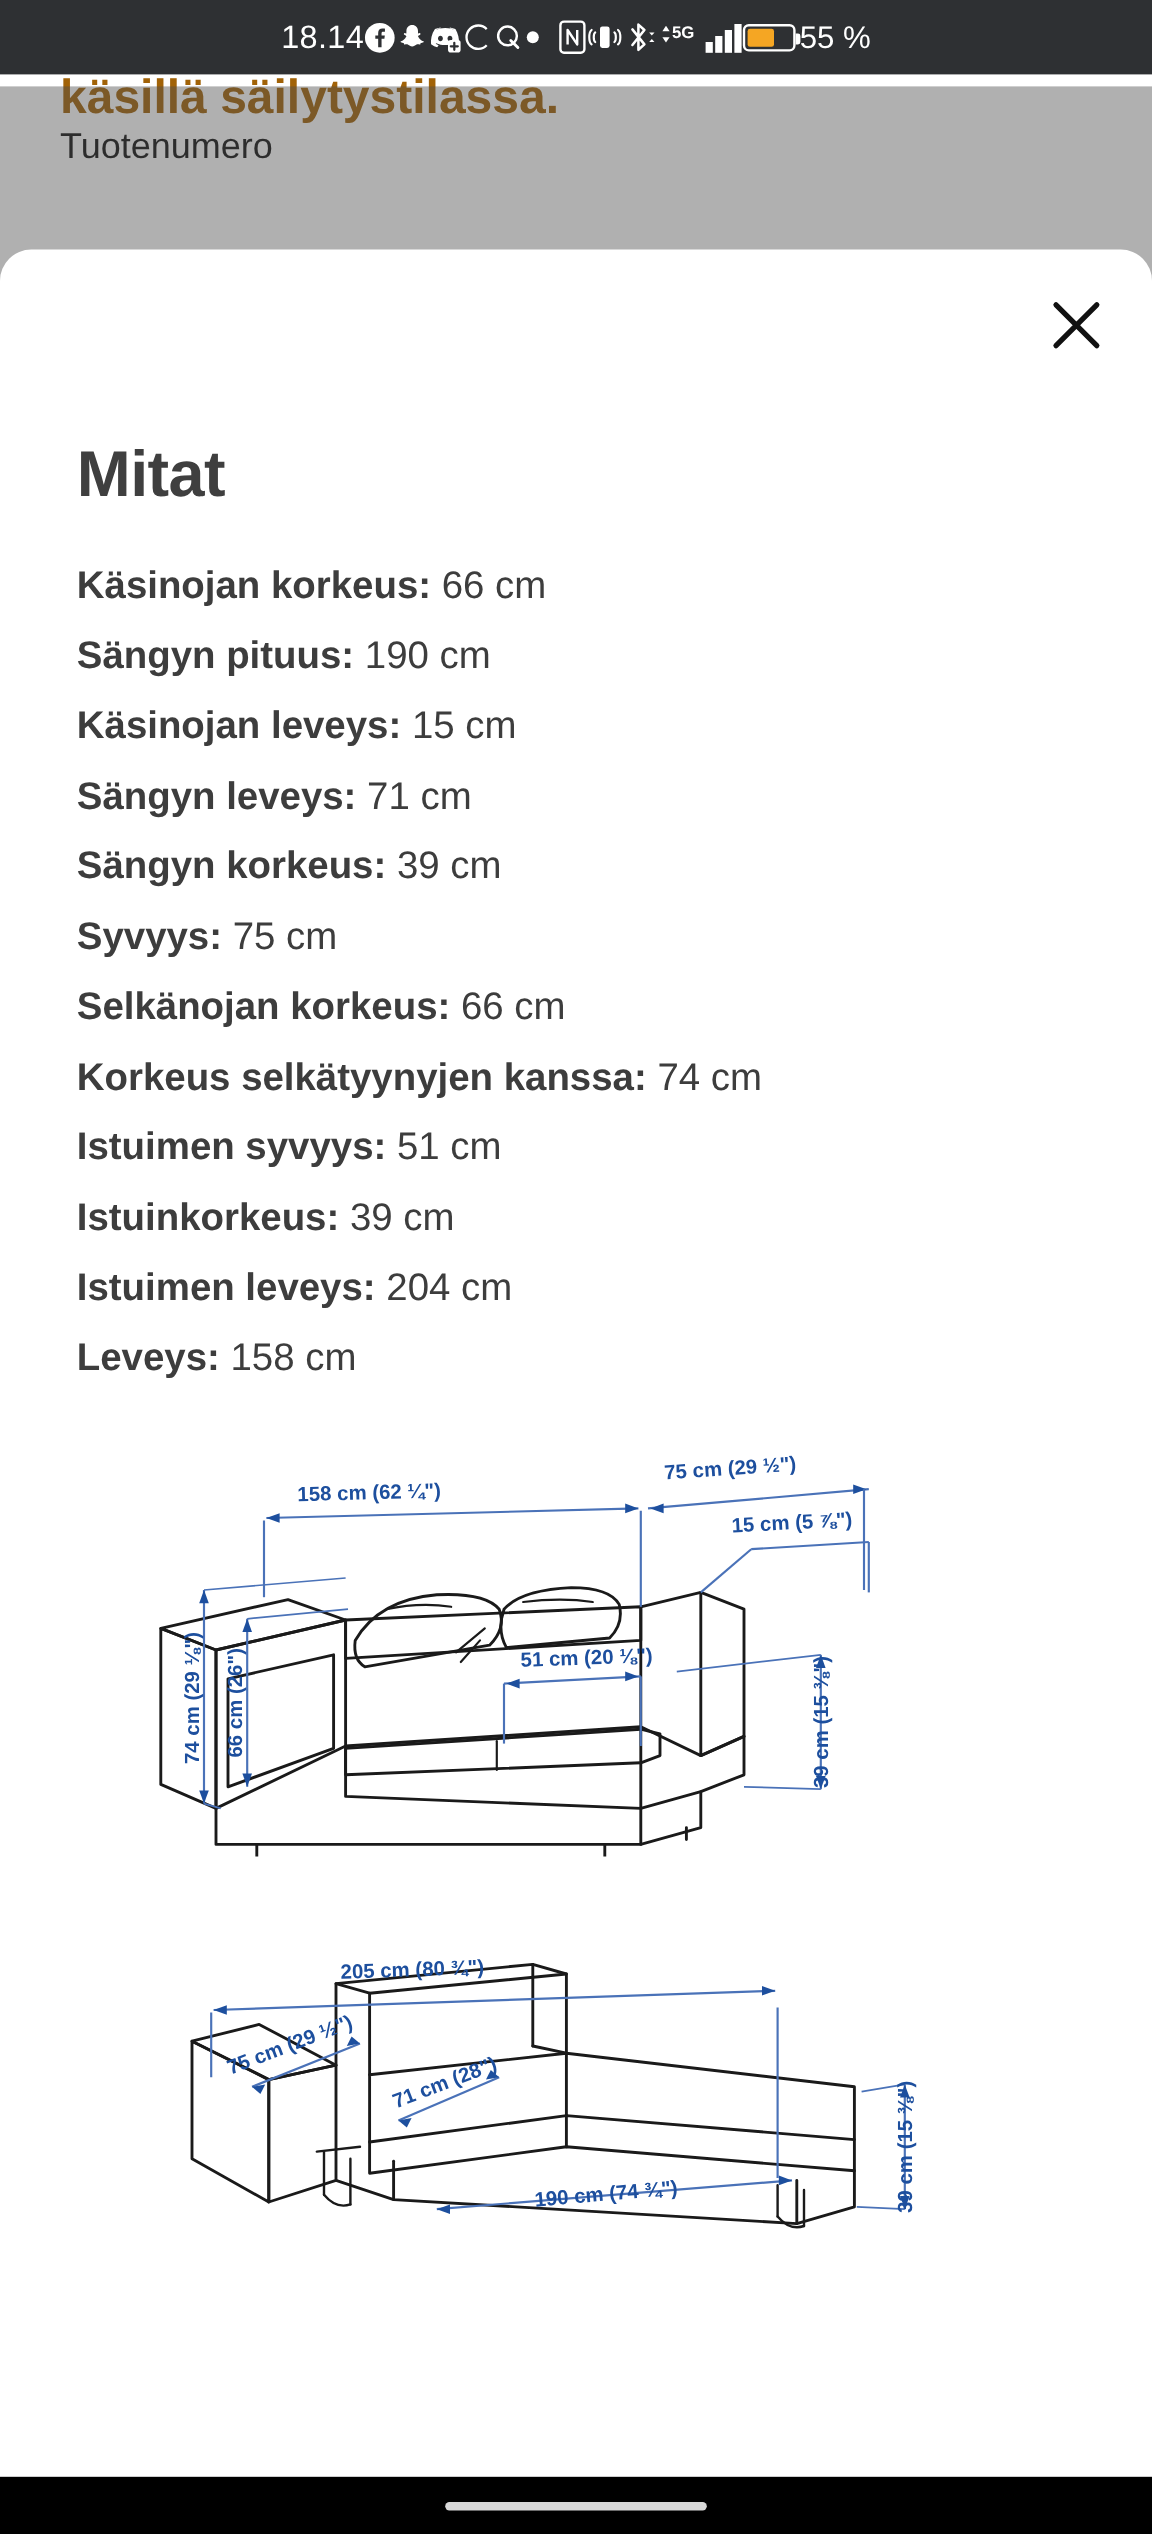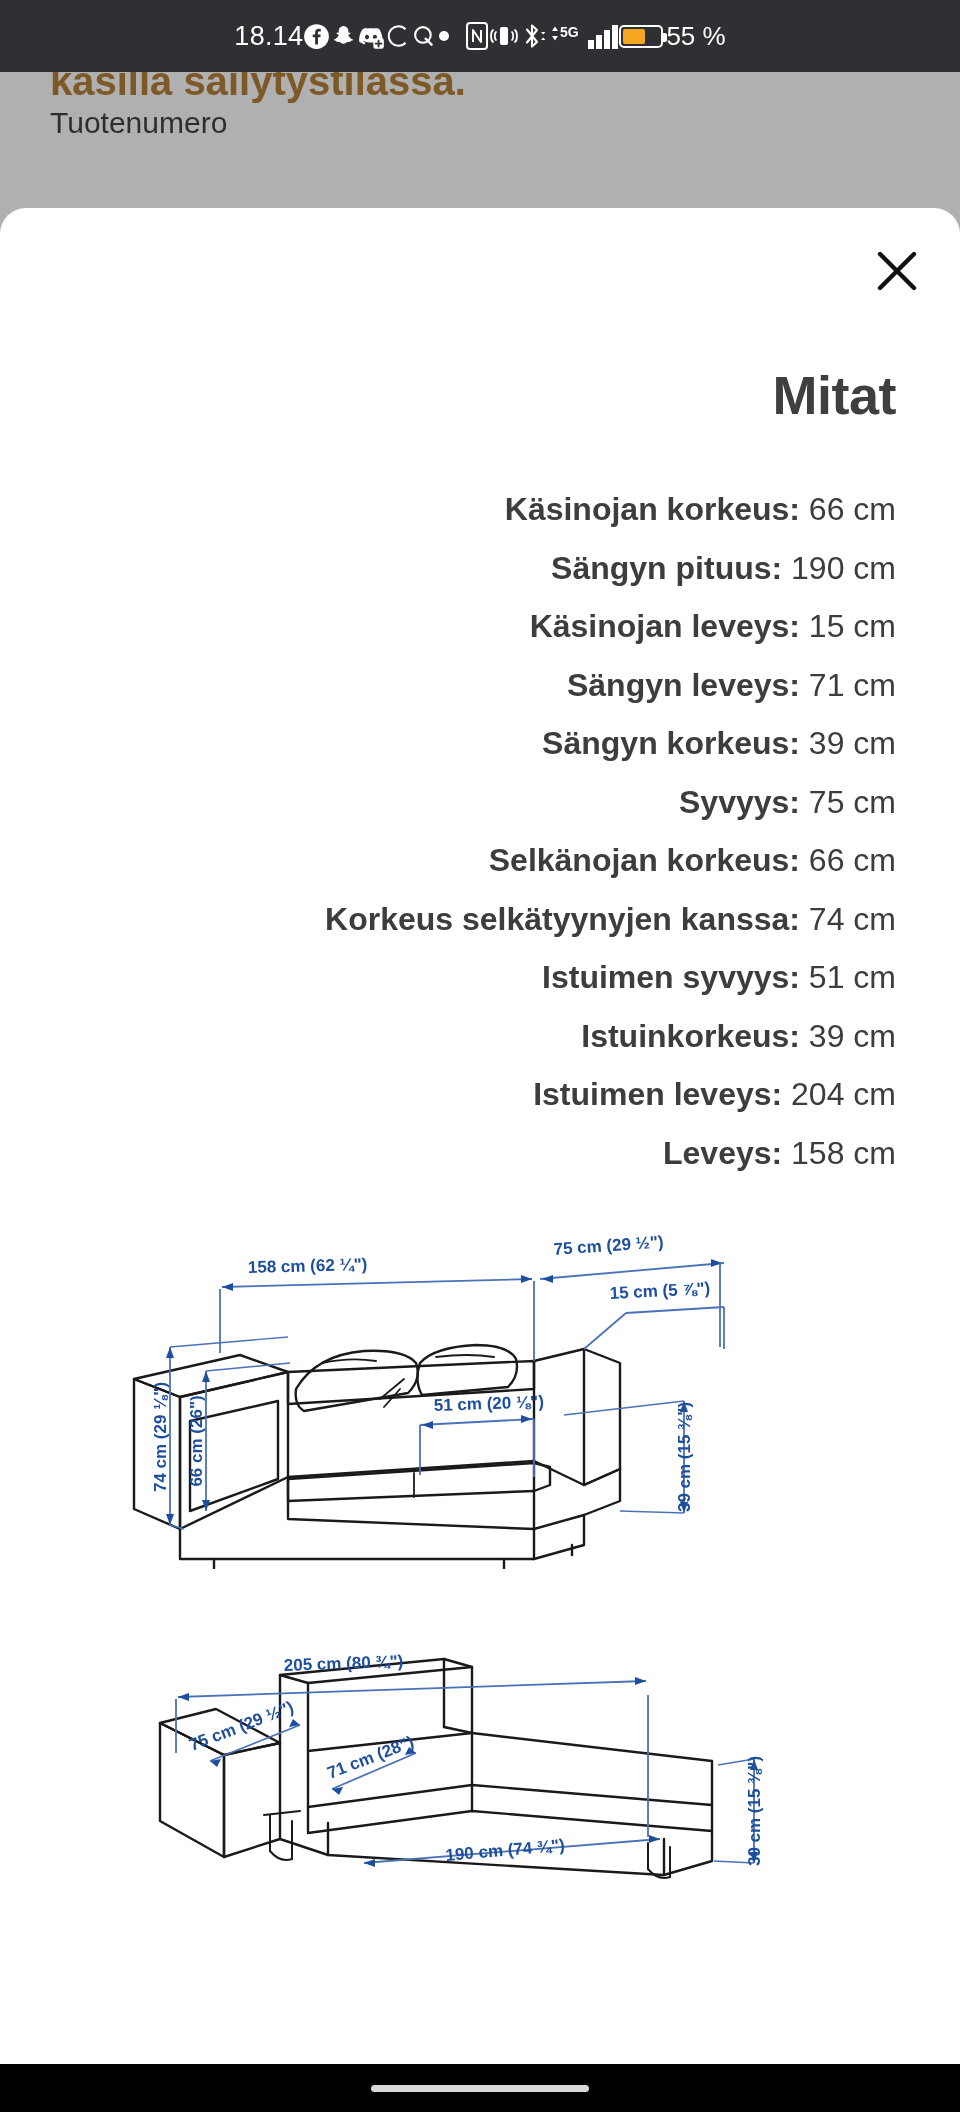--- a/index.html
+++ b/index.html
@@ -6,21 +6,21 @@
   html,body { width:960px; height:2112px; }
   body {
     font-family:"Liberation Sans", sans-serif;
     background:#ffffff;
     position:relative;
     overflow:hidden;
   }
 
   
   .statusbar {
-    position:absolute; top:0; left:0; width:960px; height:72px;
+    position:absolute; top:0; left:0; width:960px; height:62px;
     background:#2e3033;
     display:flex; align-items:center; justify-content:center;
     color:#ffffff;
     z-index:40;
   }
   .sb-clock { font-size:27px; font-weight:400; letter-spacing:.3px; }
   .sb-ico { display:inline-flex; align-items:center; justify-content:center; }
   .sb-ico svg { display:block; }
   .sb-batt {
     width:44px; height:23px; border:2.5px solid #ffffff; border-radius:5px;
@@ -65,28 +65,28 @@
     height:112px; position:relative;
   }
   .close-btn {
     position:absolute; right:30px; top:30px;
     width:66px; height:66px;
     display:flex; align-items:center; justify-content:center;
     background:transparent; border:none; cursor:pointer;
   }
   .close-btn svg { display:block; }
 
-  .sheet-body { padding:0 64px;text-align:right; }
+  .sheet-body { padding:0 64px; }
 
   .modal-title {
     font-size:54px; font-weight:700; color:#3f3f3f;
     letter-spacing:-.5px; margin-top:44px;
   }
 
-  .spec-list { margin-top:62px; }
+  .spec-list { margin-top:40px; }
   .spec-row {
     font-size:32px; color:#3d3d3d;
     line-height:1.36; margin-bottom:15px;
     white-space:nowrap;
   }
   .spec-row .k { font-weight:700; }
   .spec-row .v { font-weight:400; color:#3d3d3d; }
 
   
   .drawings { margin-top:54px; }

